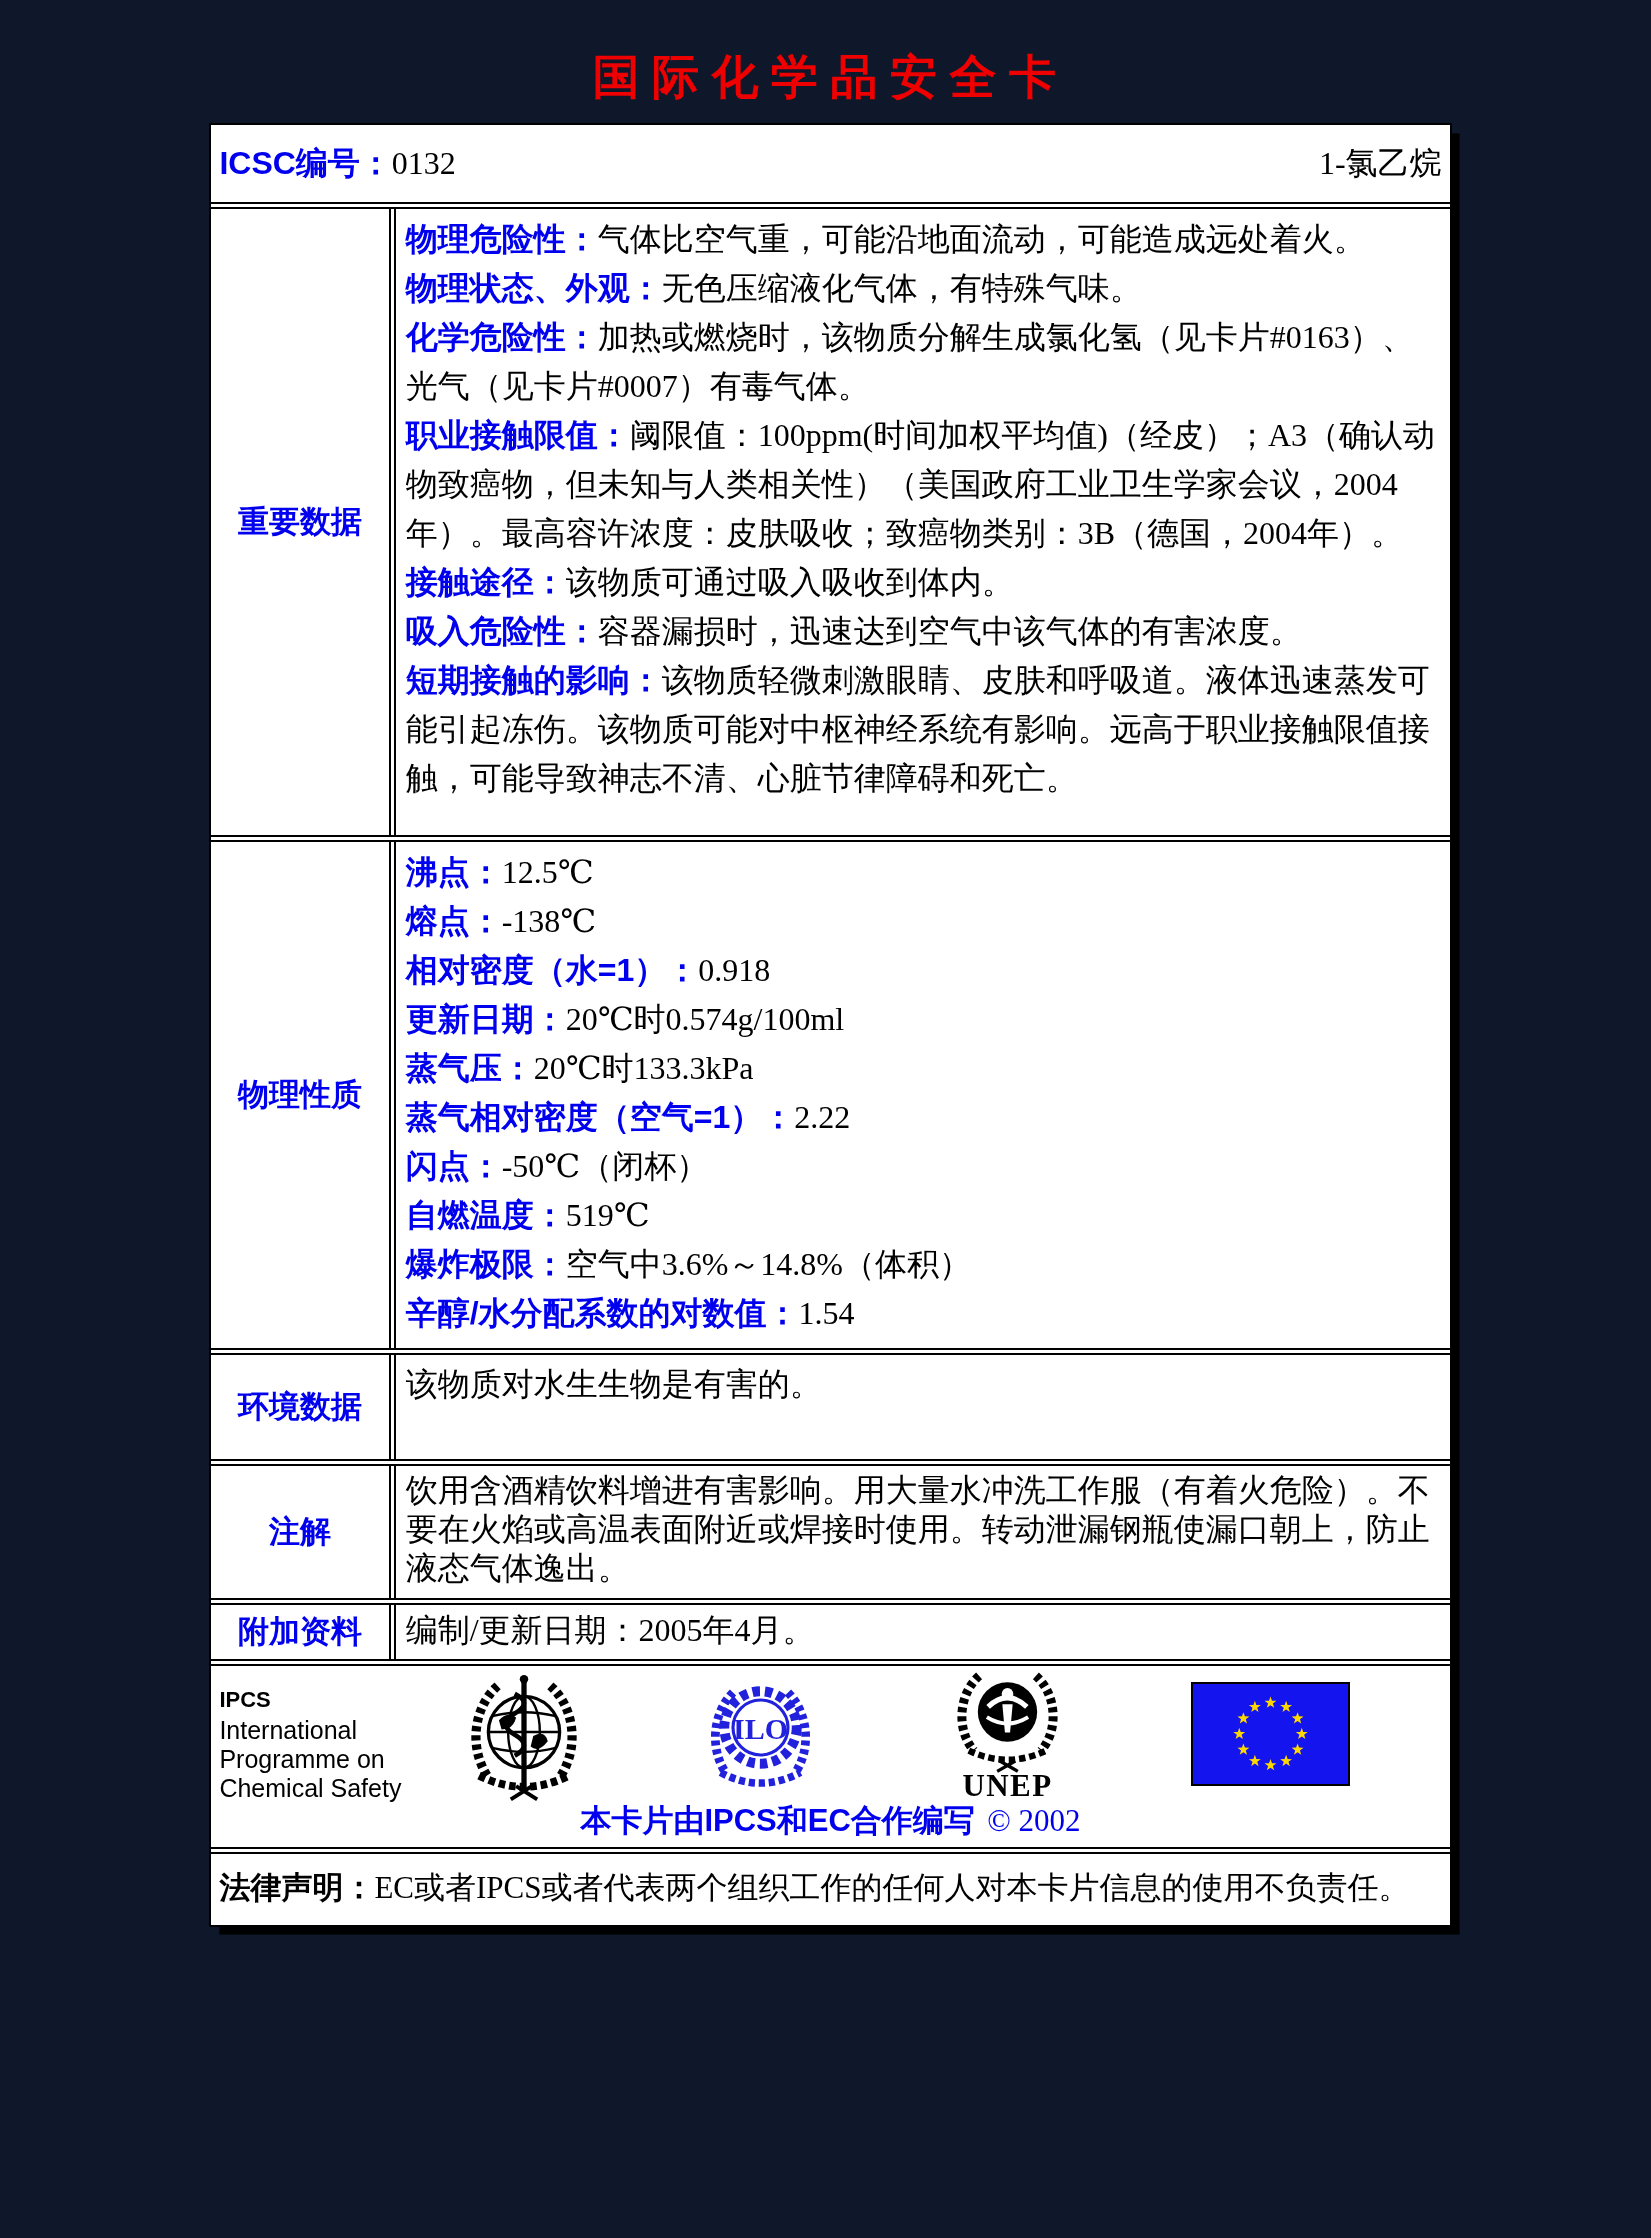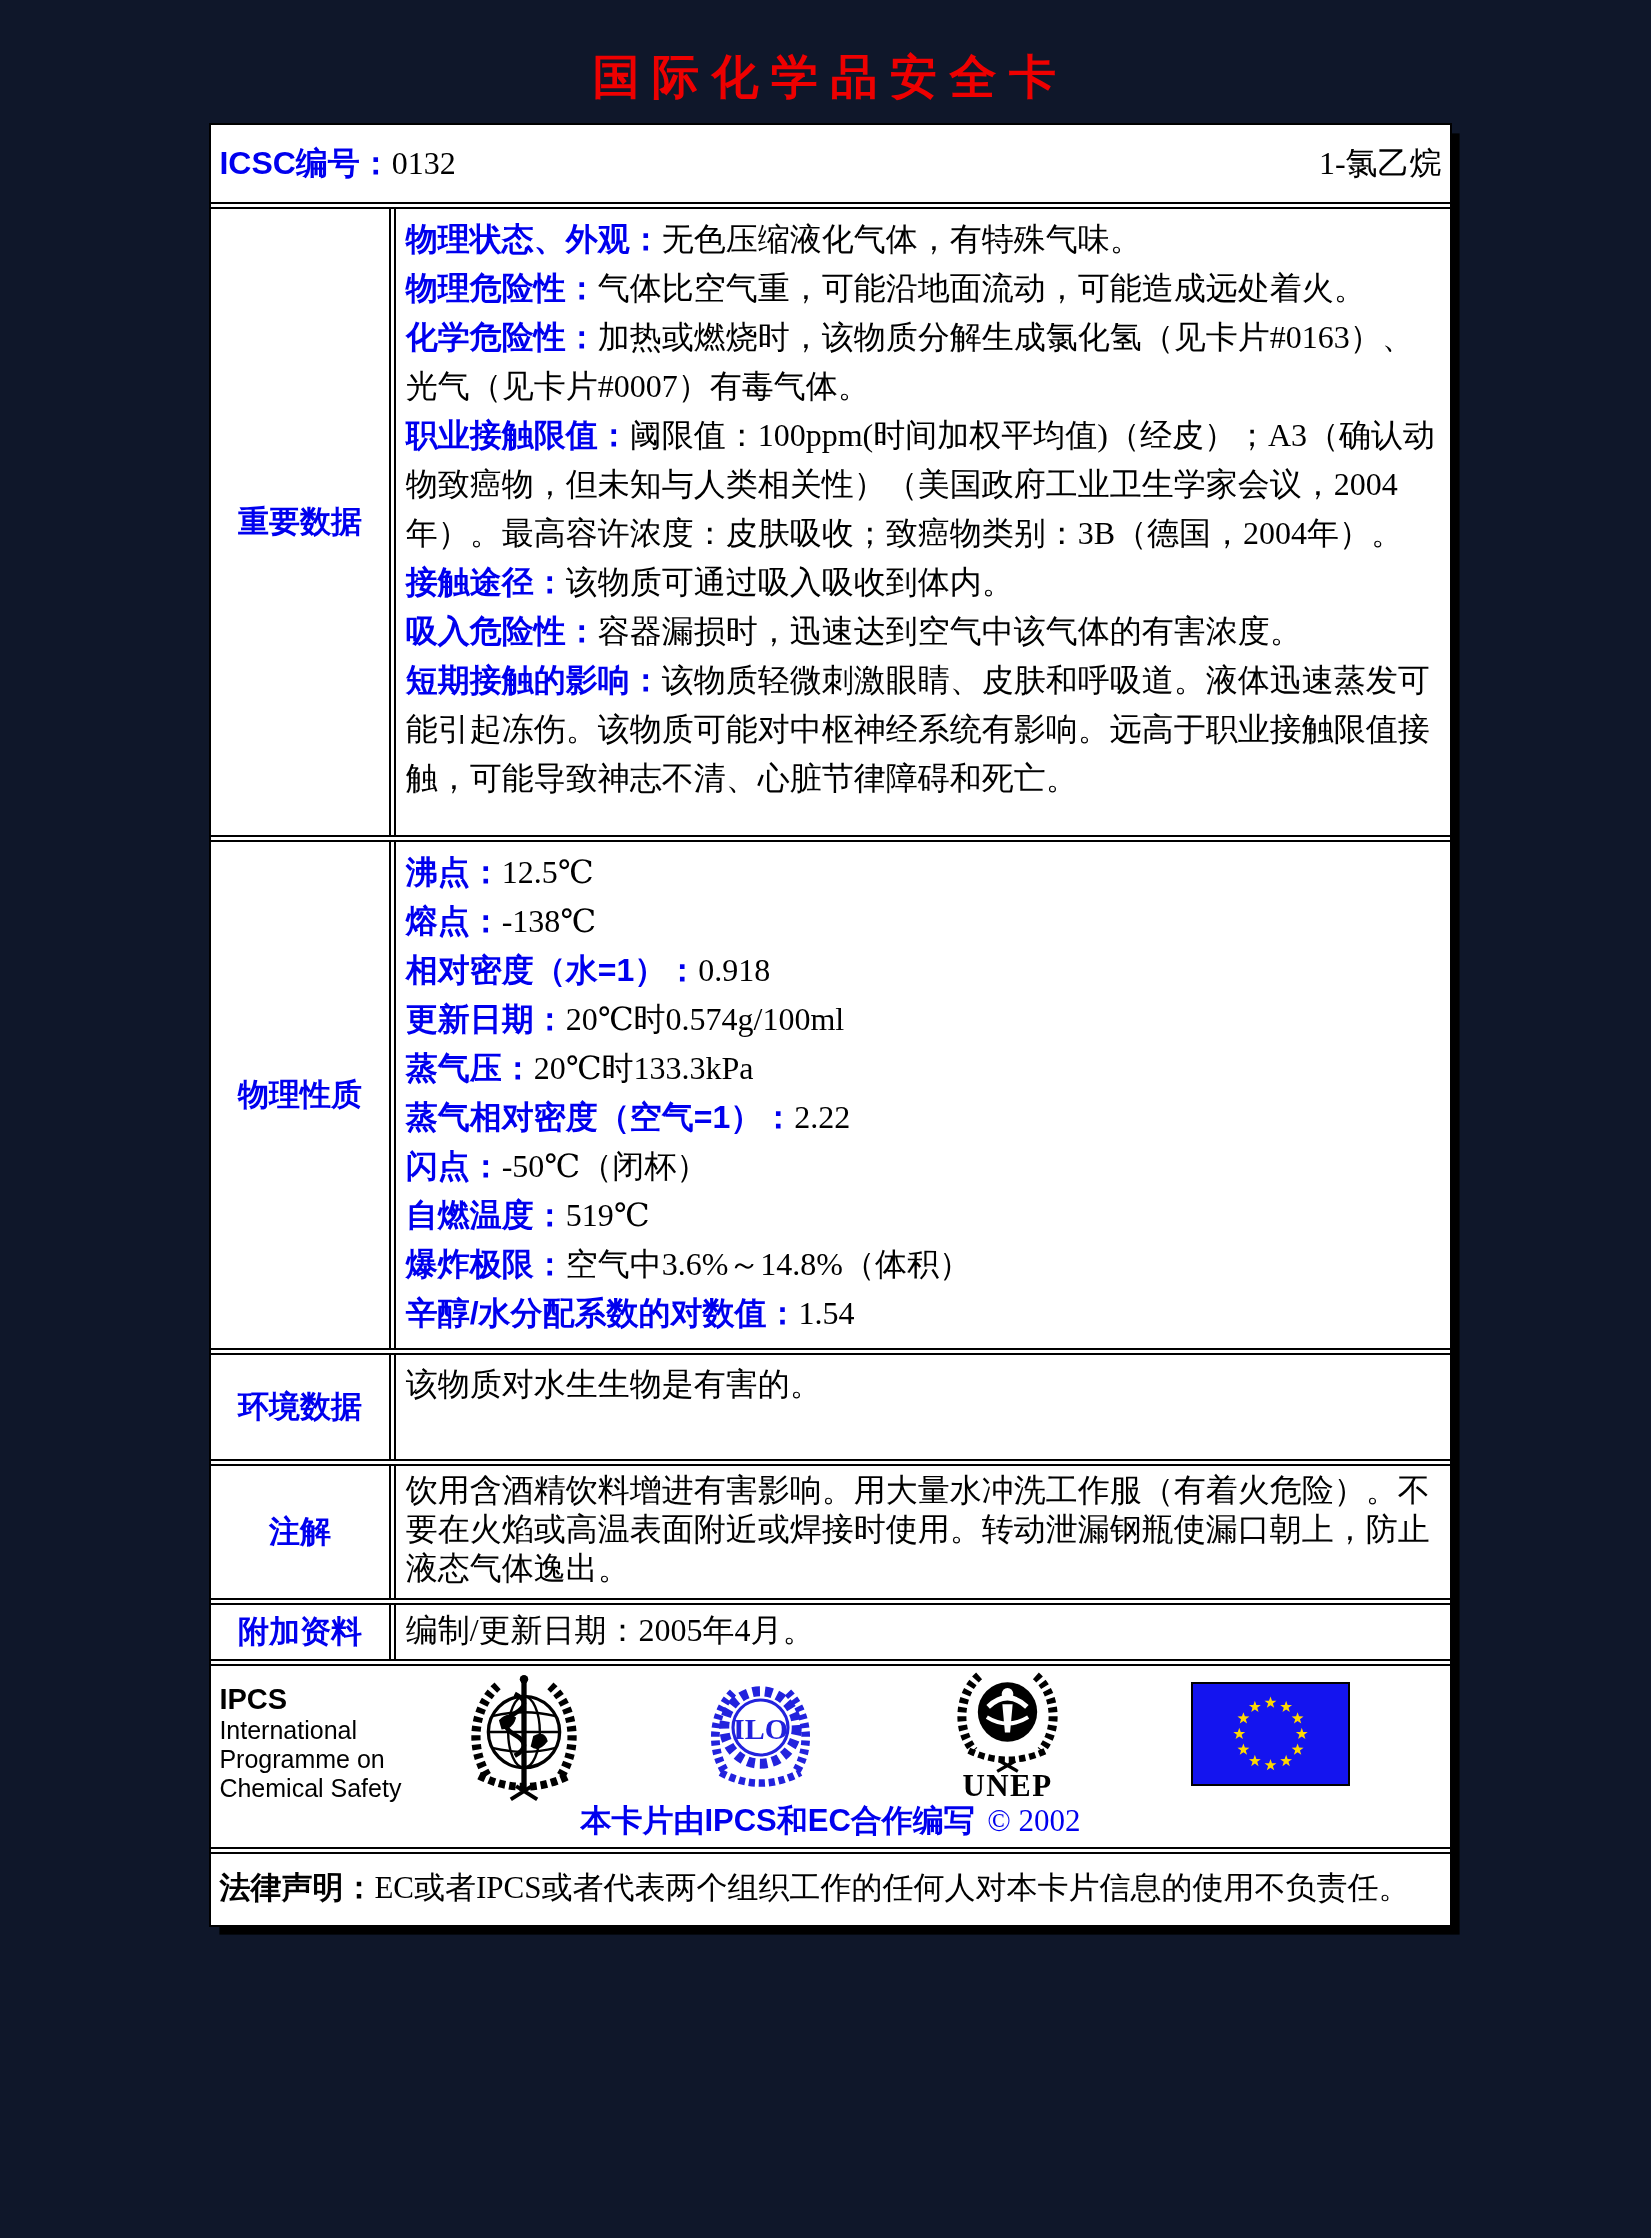--- a/index.html
+++ b/index.html
@@ -72,21 +72,21 @@
   .cc-notes      { min-height:104px; line-height:39px; }
   .cc-additional { min-height:38px;  line-height:39px; }
 
   
   .logos-row { position:relative; height:188px; display:block; }
   .ipcs-block {
     position:absolute; left:8.4px; top:16.7px;
     font-family:"Liberation Sans","DejaVu Sans",sans-serif;
     color:#000;
   }
-  .ipcs-acronym { font-size:29px; font-weight:bold; line-height:33px; }
+  .ipcs-acronym { font-size:22px; font-weight:bold; line-height:33px; }
   .ipcs-line { font-size:25px; line-height:29px; }
   .logo { position:absolute; }
   .logo-who  { left:247px; top:4.2px; }
   .logo-ilo  { left:487px; top:8.4px; }
   .logo-unep { left:727px; top:1.4px; text-align:center; width:139px; }
   .unep-word {
     font-family:"Liberation Serif","DejaVu Serif",serif;
     font-weight:bold; font-size:31px; line-height:31px;
     letter-spacing:1.4px; color:#000; margin-top:-5.6px;
   }
@@ -128,22 +128,22 @@
     <div class="row header-row">
       <div>
         <span class="blue sans bold">ICSC编号：</span><span>0132</span>
       </div>
       <div>1-氯乙烷</div>
     </div>
 
     <div class="row">
       <div class="label-cell">重要数据</div>
       <div class="content-cell cc-important">
+        <p><span class="k">物理危险性：</span><span class="v">气体比空气重，可能沿地面流动，可能造成远处着火。</span></p>
         <p><span class="k">物理状态、外观：</span><span class="v">无色压缩液化气体，有特殊气味。</span></p>
-        <p><span class="k">物理危险性：</span><span class="v">气体比空气重，可能沿地面流动，可能造成远处着火。</span></p>
         <p><span class="k">化学危险性：</span><span class="v">加热或燃烧时，该物质分解生成氯化氢（见卡片#0163）、光气（见卡片#0007）有毒气体。</span></p>
         <p><span class="k">职业接触限值：</span><span class="v">阈限值：100ppm(时间加权平均值)（经皮）；A3（确认动物致癌物，但未知与人类相关性）（美国政府工业卫生学家会议，2004年）。最高容许浓度：皮肤吸收；致癌物类别：3B（德国，2004年）。</span></p>
         <p><span class="k">接触途径：</span><span class="v">该物质可通过吸入吸收到体内。</span></p>
         <p><span class="k">吸入危险性：</span><span class="v">容器漏损时，迅速达到空气中该气体的有害浓度。</span></p>
         <p><span class="k">短期接触的影响：</span><span class="v">该物质轻微刺激眼睛、皮肤和呼吸道。液体迅速蒸发可能引起冻伤。该物质可能对中枢神经系统有影响。远高于职业接触限值接触，可能导致神志不清、心脏节律障碍和死亡。</span></p>
       </div>
     </div>
 
     <div class="row">
       <div class="label-cell">物理性质</div>

